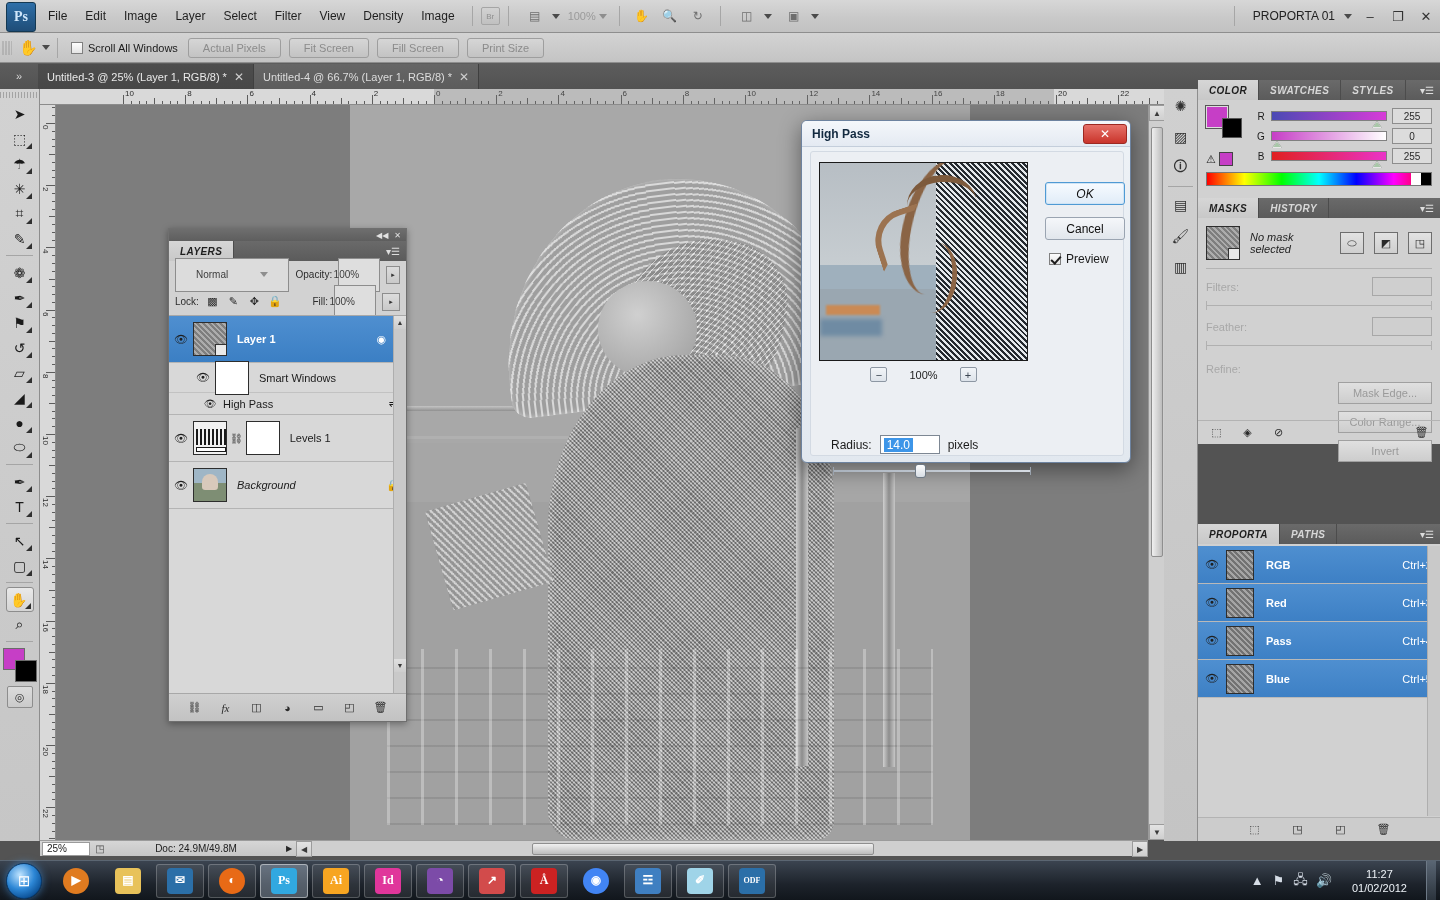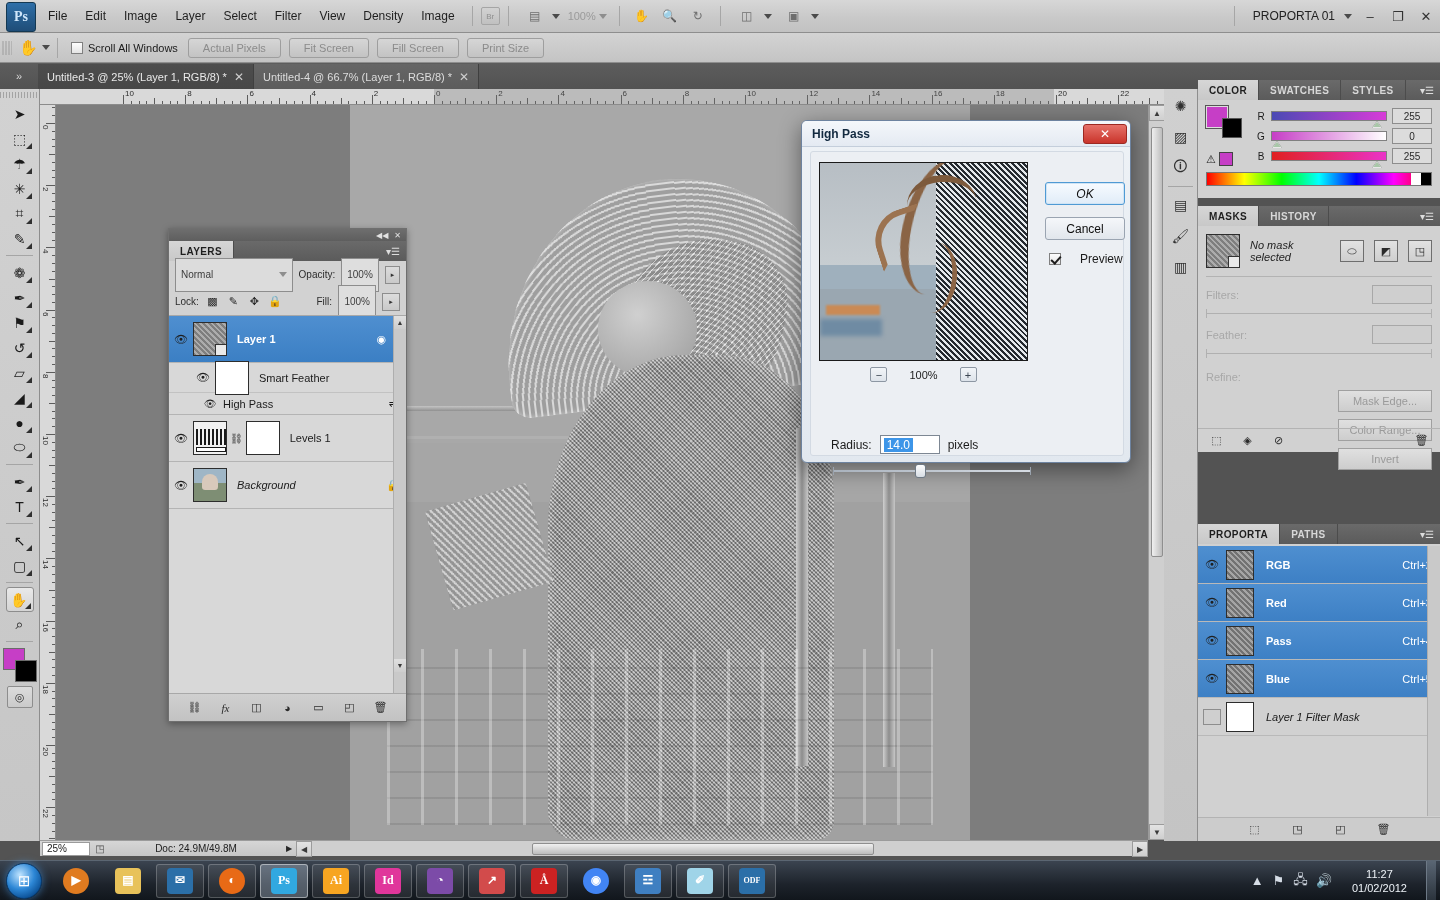--- a/index.html
+++ b/index.html
@@ -214,28 +214,28 @@
     height:12px;background:linear-gradient(#6e6e6e,#5e5e5e);
     display:flex;align-items:center;justify-content:flex-end;gap:6px;padding-right:5px;
     color:#e2e2e2;font-size:8px;
   }
   .panel-tabs{
     height:20px;background:linear-gradient(#6a6a6a,#5b5b5b);
     display:flex;align-items:stretch;
   }
   .ptab{
     padding:6px 11px;display:flex;align-items:center;font-size:10px;font-weight:bold;
-    color:#d8d8d8;letter-spacing:.4px;border-right:1px solid #4c4c4c;
+    color:#d8d8d8;letter-spacing:.4px;border-right:1px solid #4c4c4c;font-style:italic;
   }
   .ptab.active{ background:linear-gradient(#d6d6d6,#c8c8c8); color:#1e1e1e; }
   .ptab-menu{ margin-left:auto;display:flex;align-items:center;padding:0 6px;color:#ddd;font-size:10px;}
   .lp-row{ height:27px;display:flex;align-items:center;padding:0 6px;gap:6px;background:#d2d2d2;}
   .field{
     height:34px;border:1px solid #8d8d8d;background:#dedede;
-    display:flex;align-items:center;padding:0 5px;font-size:10px;color:#3d3d3d;
+    display:flex;align-items:center;padding:0 20px;font-size:10px;color:#3d3d3d;
   }
   .blend{ width:140px;justify-content:space-between;background:#dcdcdc; }
   .spin{ width:18px;height:18px;border:1px solid #8d8d8d;background:linear-gradient(#dcdcdc,#c9c9c9);
     display:flex;align-items:center;justify-content:center;font-size:7px;color:#333;}
   .lbl{ font-size:10px;color:#2c2c2c; }
   .lock-ico{ width:15px;height:15px;display:flex;align-items:center;justify-content:center;font-size:11px;color:#2a2a2a;}
   .layers-list{ position:absolute;left:0;top:86px;width:237px;height:378px;background:#d8d8d8;overflow:hidden;border-top:1px solid #a8a8a8;}
   .layer{
     height:47px;display:flex;align-items:center;border-bottom:1px solid #b4b4b4;padding-right:6px;
   }
@@ -264,21 +264,21 @@
   
   .dockstrip{
     position:absolute;left:1164px;top:89px;width:34px;height:752px;
     background:linear-gradient(#d0d0d0,#c4c4c4);border-right:1px solid #8e8e8e;
   }
   .dk-ico{ width:26px;height:28px;margin:3px auto;display:flex;align-items:center;justify-content:center;font-size:14px;color:#303030;}
   .dk-div{height:1px;background:#a5a5a5;margin:4px 4px;}
 
   .rightdock{ position:absolute;left:1198px;top:80px;width:242px;height:761px;background:#535353; }
   #color-panel{position:absolute;left:0;top:0;width:242px;height:118px;background:#d1d1d1;}
-  #masks-panel{position:absolute;left:0;top:126px;width:242px;height:246px;background:#d1d1d1;}
+  #masks-panel{position:absolute;left:0;top:118px;width:242px;height:246px;background:#d1d1d1;}
   #channels-panel{position:absolute;left:0;top:444px;width:242px;height:317px;background:#d1d1d1;}
 
   .color-body{padding:6px 8px 0 8px;}
   .color-sw{position:relative;width:36px;height:32px;}
   .color-sw .fg{position:absolute;left:0;top:0;width:22px;height:22px;border:1px solid #ddd;outline:1px solid #555;background:#c63ec6;}
   .color-sw .bg{position:absolute;left:16px;top:12px;width:20px;height:20px;border:1px solid #555;background:#000;}
   .slider-row{display:flex;align-items:center;gap:5px;height:20px;}
   .slider-row .ch{width:10px;font-size:10px;color:#1c1c1c;text-align:center;}
   .track{position:relative;height:10px;flex:1;border:1px solid #808080;}
   .track .knob{position:absolute;top:9px;width:0;height:0;border-left:5px solid transparent;border-right:5px solid transparent;border-bottom:7px solid #e8e8e8;filter:drop-shadow(0 0 0 #333);}
@@ -372,21 +372,21 @@
   .zoom-row{position:absolute;left:8px;top:215px;width:209px;display:flex;align-items:center;justify-content:center;gap:22px;}
   .zbtn{width:17px;height:15px;border:1px solid #8d97a3;border-radius:2px;background:linear-gradient(#f2f5f8,#dde3ea);
     display:flex;align-items:center;justify-content:center;font-size:11px;color:#3a4450;}
   .zpct{font-size:11px;color:#1c1c1c;}
   .hp-ok, .hp-cancel{
     position:absolute;left:234px;width:80px;height:23px;border-radius:3px;
     font-size:12px;display:flex;align-items:center;justify-content:center;color:#0e0e0e;
   }
   .hp-ok{ top:30px;background:linear-gradient(#f7fbff,#e0ecf8);border:1px solid #4f9ad4;box-shadow:0 0 0 1px #cfe4f5 inset;font-style:italic;}
   .hp-cancel{ top:65px;background:linear-gradient(#f5f7fa,#e1e6ec);border:1px solid #9aa4b1;}
-  .hp-preview-cb{position:absolute;left:238px;top:100px;display:flex;align-items:center;gap:19px;font-size:12px;}
+  .hp-preview-cb{position:absolute;left:238px;top:100px;display:flex;align-items:center;gap:5px;font-size:12px;}
   .radius-row{position:absolute;left:20px;top:283px;display:flex;align-items:center;gap:8px;font-size:12px;}
   .radius-input{width:60px;height:19px;border:1px solid #7d8793;background:#fff;display:flex;align-items:center;padding:0 3px;}
   .radius-val{background:#3d95e8;color:#fff;padding:0 3px;font-size:12px;}
   .radius-slider{position:absolute;left:22px;top:312px;width:198px;height:14px;}
   .radius-slider .rail{position:absolute;left:0;right:0;top:6px;height:2px;background:linear-gradient(90deg,#a9b2bd,#d6dce3);border-radius:1px;}
   .radius-slider .cap{position:absolute;top:3px;width:1px;height:8px;background:#9aa3ae;}
   .radius-slider .thumb{position:absolute;left:82px;top:0;width:11px;height:14px;border:1px solid #6f7a86;border-radius:3px;
     background:linear-gradient(#fdfdfd,#d7dde4);}
 
   
@@ -877,21 +877,21 @@
           <div class="smart-badge"></div>
         </div>
         <span class="layer-name">Layer 1</span>
         <span style="margin-left:auto;font-size:11px;">◉</span>
         <span style="margin-left:6px;font-size:8px;">▲</span>
       </div>
 
       <div class="sub-row">
         <span class="eye">👁</span>
         <div class="thumb-box white"></div>
-        <span class="layer-name" style="font-weight:normal">Smart Feather</span>
+        <span class="layer-name" style="font-weight:normal">Smart Windows</span>
       </div>
 
       <div class="filter-row">
         <span class="eye">👁</span>
         <span style="font-size:11px;margin-left:4px;">High Pass</span>
         <span style="margin-left:auto;font-size:11px;">⇌</span>
       </div>
 
       <div class="layer">
         <span class="eye">👁</span>
@@ -1070,27 +1070,20 @@
             <div class="ch-thumb" style="background: repeating-linear-gradient(45deg, rgba(0, 0, 0, 0.2) 0px, rgba(0, 0, 0, 0.2) 2px, rgba(255, 255, 255, 0.2) 2px, rgba(255, 255, 255, 0.2) 4px), rgb(143, 143, 143);"></div>
             <span class="ch-name">Pass</span>
             <span class="ch-key">Ctrl+4</span>
           </div>
           <div class="ch-row sel">
             <div class="ch-eye">👁</div>
             <div class="ch-thumb" style="background: repeating-linear-gradient(45deg, rgba(0, 0, 0, 0.2) 0px, rgba(0, 0, 0, 0.2) 2px, rgba(255, 255, 255, 0.2) 2px, rgba(255, 255, 255, 0.2) 4px), rgb(143, 143, 143);"></div>
             <span class="ch-name">Blue</span>
             <span class="ch-key">Ctrl+5</span>
           </div>
-          <div class="ch-row">
-            <div class="ch-eye">
-              <span class="ebox"></span>
-            </div>
-            <div class="ch-thumb white"></div>
-            <span class="ch-name plain">Layer 1 Filter Mask</span>
-          </div>
           <div class="ch-scroll"></div>
         </div>
       <div class="ch-footer">
         <span class="fico">⬚</span>
         <span class="fico">◳</span>
         <span class="fico">◰</span>
         <span class="fico">🗑</span>
       </div>
     </div>
   </div>

